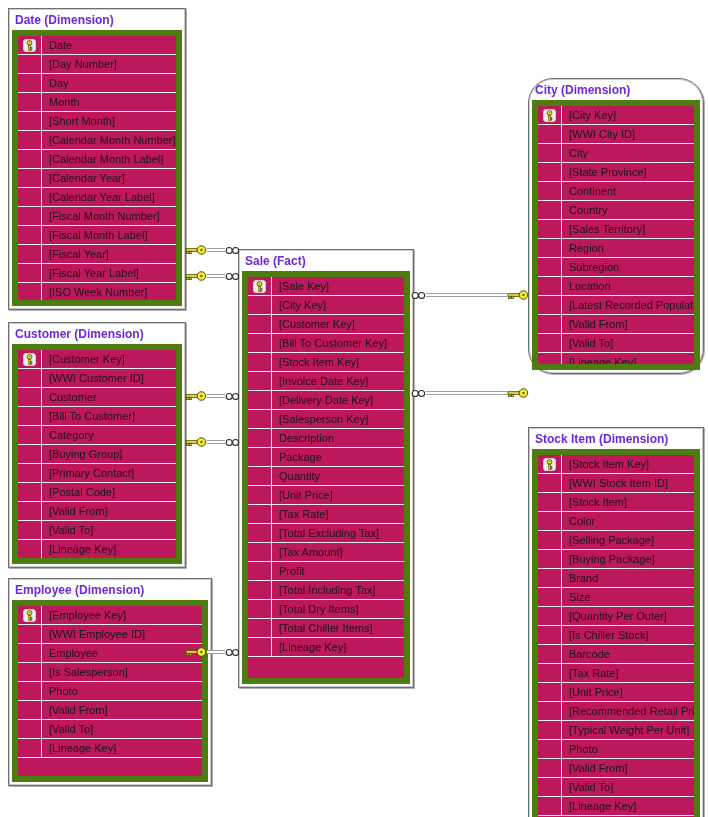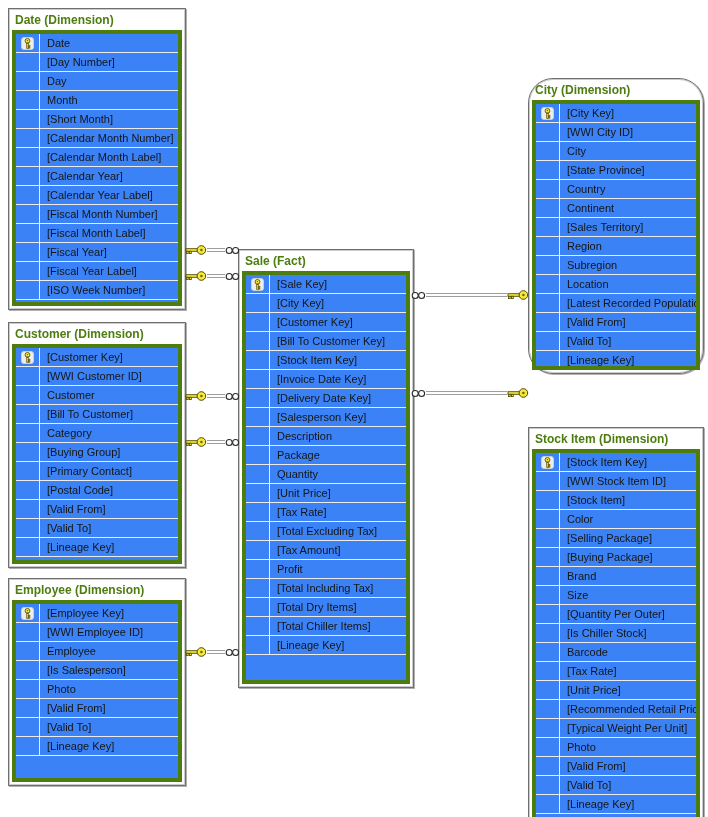--- a/index.html
+++ b/index.html
@@ -10,24 +10,24 @@
   }
   #canvas{position:absolute;inset:0;}
   .tbl{
     position:absolute;display:flex;flex-direction:column;box-sizing:border-box;
     background:#fff;border:1px solid #6f6f6f;
     box-shadow:inset 0 0 0 1px #cbcbcb,1px 1px 0 #b0b0b0;
     padding:3px;
   }
   .hdr{
     font-weight:bold;font-size:12px;line-height:15px;
-    padding:1px 1px 2px 3px;color:#4d7c0f;cursor:default;user-select:none;
+    padding:1px 1px 2px 3px;color:#6d28d9;cursor:default;user-select:none;
     white-space:nowrap;overflow:hidden;
   }
-  .rowsbox{flex:1;border:4px solid #4d7c0f;overflow:hidden;background:#3b82f6;}
+  .rowsbox{flex:1;border:6px solid #4d7c0f;overflow:hidden;background:#be185d;}
   .row{display:flex;align-items:center;height:19px;border-bottom:1px solid #ececec;box-sizing:border-box;}
   .kc{width:23px;height:100%;border-right:1px solid #ececec;display:flex;align-items:center;justify-content:center;flex:none;}
   .cn{font-size:11px;color:#151515;padding-left:7px;white-space:nowrap;overflow:hidden;}
   .rel{position:absolute;display:flex;align-items:center;height:12px;}
   .relline{
     flex:1;height:4px;box-sizing:border-box;background:#fdfdfd;
     border-top:1px solid #9e9e9e;border-bottom:1px solid #9e9e9e;
   }
   .endicon{flex:none;display:flex;align-items:center;}
 </style>
@@ -156,21 +156,21 @@
         <div class="row">
           <div class="kc"></div>
           <div class="cn">[Valid To]</div>
         </div>
         <div class="row">
           <div class="kc"></div>
           <div class="cn">[Lineage Key]</div>
         </div>
       </div>
     </div>
-    <div class="tbl" style="left: 8px; top: 578px; width: 178px; height: 208px; justify-content: center;">
+    <div class="tbl" style="left: 8px; top: 578px; width: 204px; height: 208px; justify-content: center;">
       <div class="hdr">Employee (Dimension)</div>
       <div class="rowsbox">
         <div class="row">
           <div class="kc">
             <svg width="13" height="13" viewBox="0 0 13 13">
               <rect x="0.5" y="0.5" width="12" height="12" rx="2.5" fill="#ededed" stroke="#cfcfcf"></rect>
               <circle cx="6.5" cy="3.9" r="2.4" fill="#f5e93c" stroke="#5a5200" stroke-width="0.9"></circle>
               <circle cx="6.5" cy="3.6" r="0.7" fill="#6b6200"></circle>
               <rect x="5.7" y="5.9" width="1.6" height="5.5" fill="#f5e93c" stroke="#5a5200" stroke-width="0.7"></rect>
               <rect x="7.2" y="8.3" width="1.7" height="1.0" fill="#f5e93c" stroke="#5a5200" stroke-width="0.7"></rect>
@@ -326,25 +326,25 @@
         <div class="row">
           <div class="kc"></div>
           <div class="cn">City</div>
         </div>
         <div class="row">
           <div class="kc"></div>
           <div class="cn">[State Province]</div>
         </div>
         <div class="row">
           <div class="kc"></div>
+          <div class="cn">Continent</div>
+        </div>
+        <div class="row">
+          <div class="kc"></div>
           <div class="cn">Country</div>
-        </div>
-        <div class="row">
-          <div class="kc"></div>
-          <div class="cn">Continent</div>
         </div>
         <div class="row">
           <div class="kc"></div>
           <div class="cn">[Sales Territory]</div>
         </div>
         <div class="row">
           <div class="kc"></div>
           <div class="cn">Region</div>
         </div>
         <div class="row">

